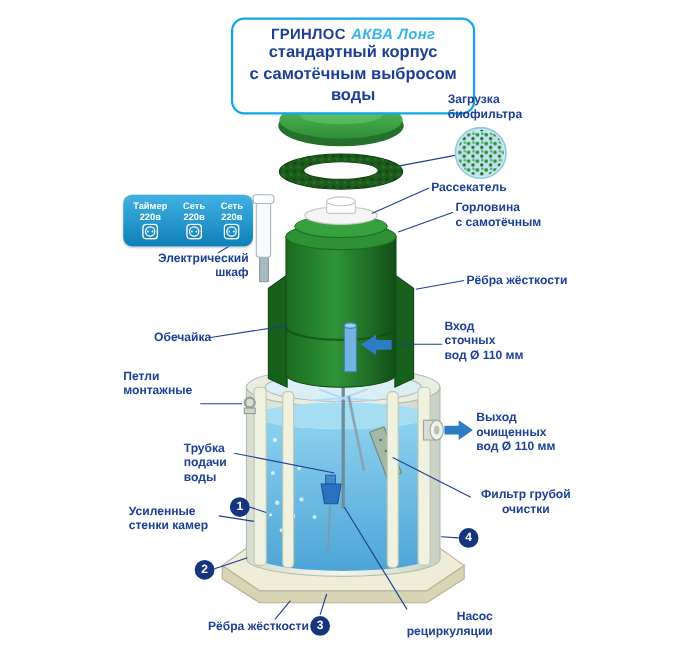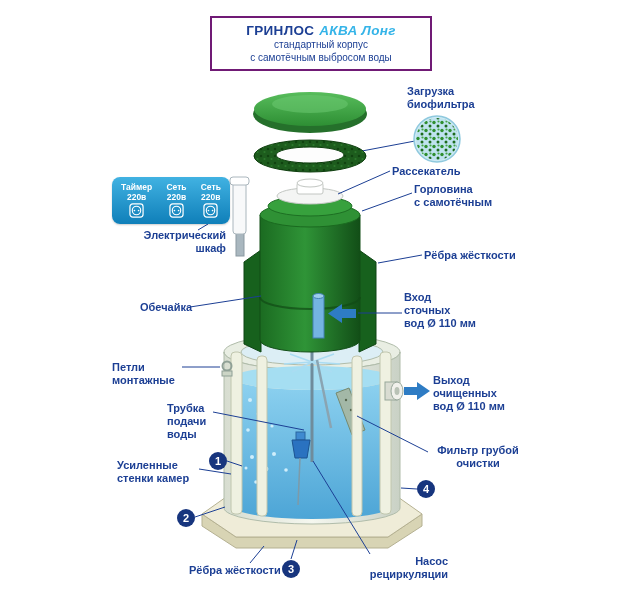--- a/index.html
+++ b/index.html
@@ -1,25 +1,25 @@
 <!DOCTYPE html>
 <html><head>
 <meta charset="utf-8">
 <style>
   *{margin:0;padding:0;box-sizing:border-box}
   html,body{width:630px;height:600px;background:#fff}
   body{font-family:"Liberation Sans",sans-serif;position:relative;overflow:hidden}
   .stage{position:absolute;left:0;top:0;width:630px;height:600px}
   .stage > svg{position:absolute;left:0;top:0}
 
-  .title-box{position:absolute;left:210px;top:16px;width:222px;border:2px solid #701a75;
-    border-radius:0;padding:5px 6px;text-align:center;background:#fff}
+  .title-box{position:absolute;left:210px;top:16px;width:222px;border:2px solid #0ea5e9;
+    border-radius:12px;padding:5px 6px;text-align:center;background:#fff}
   .title-main{font-size:13.5px;font-weight:800;color:#1c3f94;letter-spacing:.3px}
   .title-model{color:#35b4e8;font-style:italic;margin-left:5px}
-  .title-sub{font-size:10px;font-weight:400;color:#1c3f94;line-height:1.3}
+  .title-sub{font-size:15px;font-weight:700;color:#1c3f94;line-height:1.3}
 
   .lbl{position:absolute;color:#1c3f94;font-size:11px;font-weight:700;line-height:1.18;white-space:pre-line}
 
   .panel{position:absolute;left:112px;top:177px;width:118px;height:47px;border-radius:8px;
     background:linear-gradient(180deg,#41b2e2,#0f7fb9);display:flex;justify-content:space-around;
     align-items:center;padding:6px 2px;box-shadow:0 1px 2px rgba(0,0,0,.2)}
   .panel-item{display:flex;flex-direction:column;align-items:center;color:#fff;
     font-size:8.5px;font-weight:700;line-height:1.15;text-align:center}
   .panel-item svg{margin-top:1px}
 
@@ -246,21 +246,21 @@
   <div class="lbl" style="left:392px;top:165px">Рассекатель</div>
   <div class="lbl" style="left:414px;top:183px">Горловина
 с самотёчным</div>
   <div class="lbl" style="left:424px;top:249px">Рёбра жёсткости</div>
   <div class="lbl" style="left:404px;top:291px">Вход
 сточных
 вод Ø 110 мм</div>
   <div class="lbl" style="left:130px;top:229px;width:96px;text-align:right">Электрический
 шкаф</div>
   <div class="lbl" style="left:140px;top:301px">Обечайка</div>
-  <div class="lbl" style="left:112px;top:361px">Петли
+  <div class="lbl" style="left:112px;top:336px">Петли
 монтажные</div>
   <div class="lbl" style="left:433px;top:374px">Выход
 очищенных
 вод Ø 110 мм</div>
   <div class="lbl" style="left:167px;top:402px">Трубка
 подачи
 воды</div>
   <div class="lbl" style="left:430px;top:444px;width:96px;text-align:center">Фильтр грубой
 очистки</div>
   <div class="lbl" style="left:117px;top:459px">Усиленные

